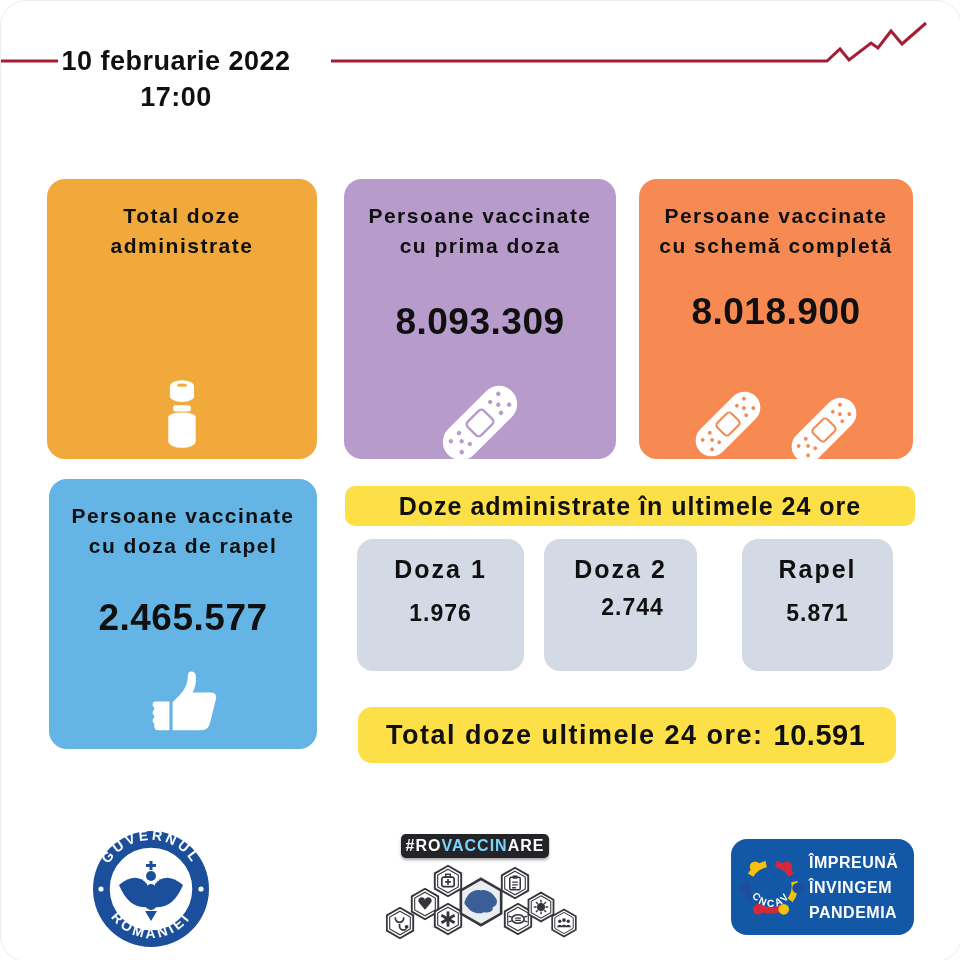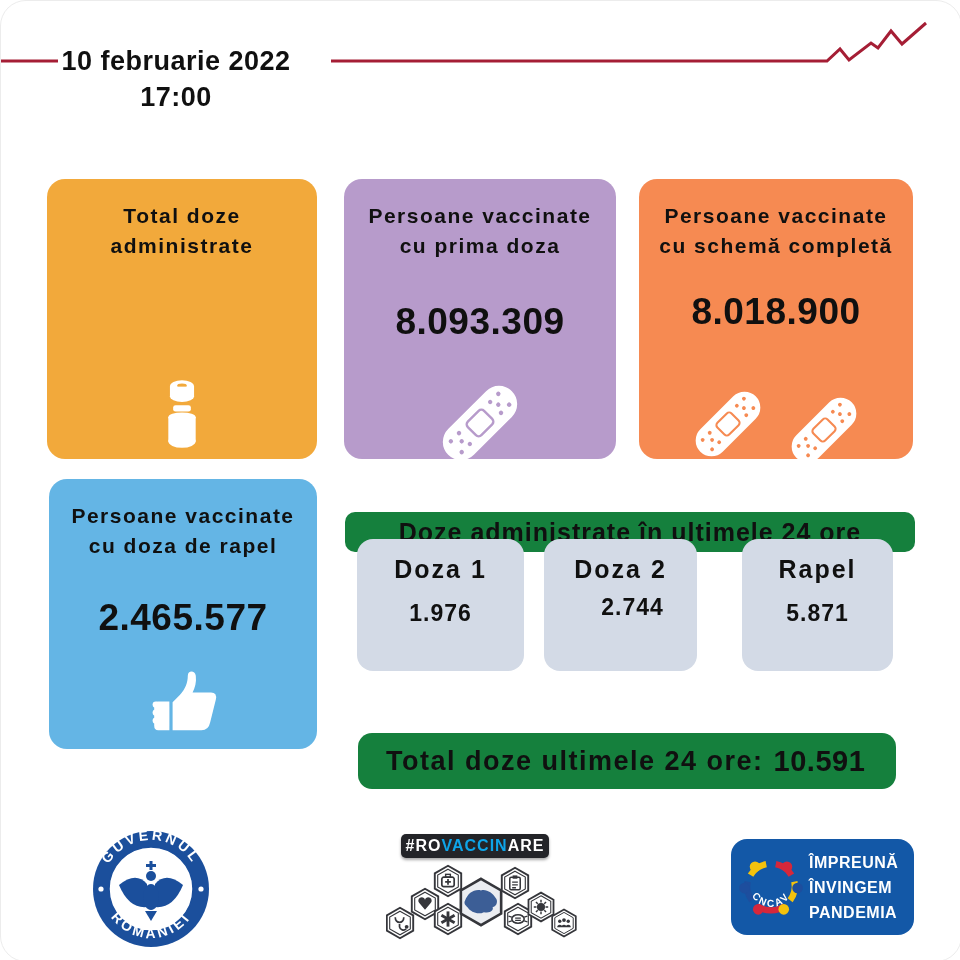--- a/index.html
+++ b/index.html
@@ -20,40 +20,40 @@
   .card .cv{position:absolute;top:122px;left:0;right:0;font-size:37px;letter-spacing:.5px;}
   .card .cicon{position:absolute;left:0;right:0;bottom:8px;display:flex;justify-content:center;align-items:flex-end;}
   .c-orange{left:46px;top:178px;width:270px;height:280px;background:#F2A93B;}
   .c-purple{left:343px;top:178px;width:272px;height:280px;background:#B79BCB;}
   .c-coral {left:638px;top:178px;width:274px;height:280px;background:#F68A52;}
   .c-coral .cv{top:112px;}
   .c-blue  {left:48px;top:478px;width:268px;height:270px;background:#64B5E5;}
   .c-blue .cv{top:118px;}
   .rot45{transform:rotate(-45deg);}
   
-  .bar{position:absolute;background:#15803d;border-radius:10px;text-align:center;margin-top:26px;}
+  .bar{position:absolute;background:#fde047;border-radius:10px;text-align:center;}
   .bar24{left:344px;top:485px;width:570px;height:40px;font-size:25px;line-height:40px;letter-spacing:1px;}
   .gbox{position:absolute;top:538px;height:132px;background:#D3DAE6;border-radius:16px;text-align:center;}
   .gbox .gl{margin-top:16px;font-size:25px;letter-spacing:2px;}
   .gbox .gv{margin-top:16px;font-size:23px;letter-spacing:1px;}
   .gbox.b1{left:356px;width:167px;}
   .gbox.b2{left:543px;width:153px;}
   .gbox.b2 .gv{margin-top:10px;margin-left:24px;}
   .gbox.b3{left:741px;width:151px;}
   .totalbar{left:357px;top:706px;width:538px;height:56px;border-radius:14px;
     text-align:left;display:flex;align-items:center;padding-left:28px;box-sizing:border-box;}
   .totalbar .tl{font-size:27px;letter-spacing:1.5px;}
   .totalbar .tv{font-size:29px;margin-left:10px;letter-spacing:.5px;}
   
   .govlogo{position:absolute;left:88px;top:826px;width:124px;height:124px;}
   .rovac{position:absolute;left:385px;top:828px;width:196px;height:122px;}
   .rovac .banner{position:absolute;left:15px;top:5px;width:148px;height:24px;
     background:#232428;border-radius:5px;color:#fff;font-size:16px;line-height:24px;
     text-align:center;letter-spacing:1px;box-shadow:0 2px 3px rgba(0,0,0,.35);}
-  .rovac .banner .hl{color:#0ea5e9;}
+  .rovac .banner .hl{color:#7dd3fc;}
   .rovac .hexes{position:absolute;left:0;top:28px;width:196px;height:94px;}
   .cncav{position:absolute;left:730px;top:838px;width:183px;height:96px;background:#1358A7;border-radius:16px;}
   .cncav .emb{position:absolute;left:6px;top:14px;width:68px;height:68px;}
   .cncav .txt{position:absolute;left:78px;top:11px;color:#fff;font-size:16px;line-height:25px;letter-spacing:.5px;}
 </style>
 </head>
 <body>
 
 <div class="canvas">
 

